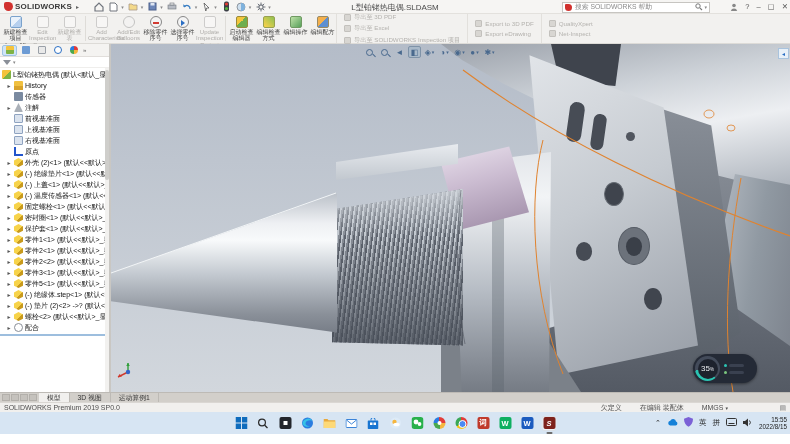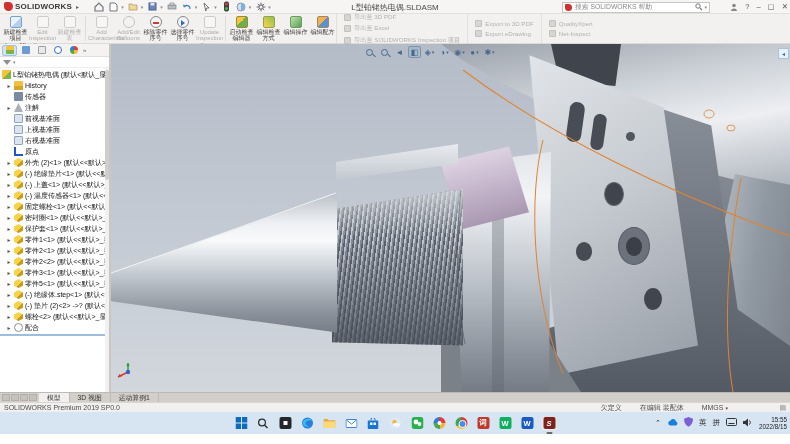--- a/index.html
+++ b/index.html
@@ -556,20 +556,38 @@
       <div class="triad">
         <svg width="26" height="22" viewBox="0 0 26 22">
           <path d="M13 12 L3 17" stroke="#d03a2e" stroke-width="1.4"></path>
           <path d="M3 17 l4 -0.5 -2.5 -2.5z" fill="#d03a2e"></path>
           <path d="M13 12 L13 3" stroke="#2f9e3a" stroke-width="1.4"></path>
           <path d="M13 3 l-1.8 3 3.6 0z" fill="#2f9e3a"></path>
           <circle cx="13" cy="12" r="2.2" fill="#3464c8"></circle>
         </svg>
       </div>
 
+      <div class="pct">
+        <div class="pct-circle">
+          <div class="pct-inner">
+            <span>35</span>
+            <span class="pct-unit">%</span>
+          </div>
+        </div>
+        <div class="pct-rows">
+          <div class="pct-row">
+              <span class="pdot" style="background:#2bc4b2"></span>
+              <span class="pbar"></span>
+            </div>
+          <div class="pct-row">
+              <span class="pdot" style="background:#7bc67e"></span>
+              <span class="pbar"></span>
+            </div>
+        </div>
+      </div>
     </div>
   </div>
 
   <div class="vtabs">
     <div class="vnav">
       <span class="vnavb"></span>
       <span class="vnavb"></span>
       <span class="vnavb"></span>
       <span class="vnavb"></span>
     </div>

